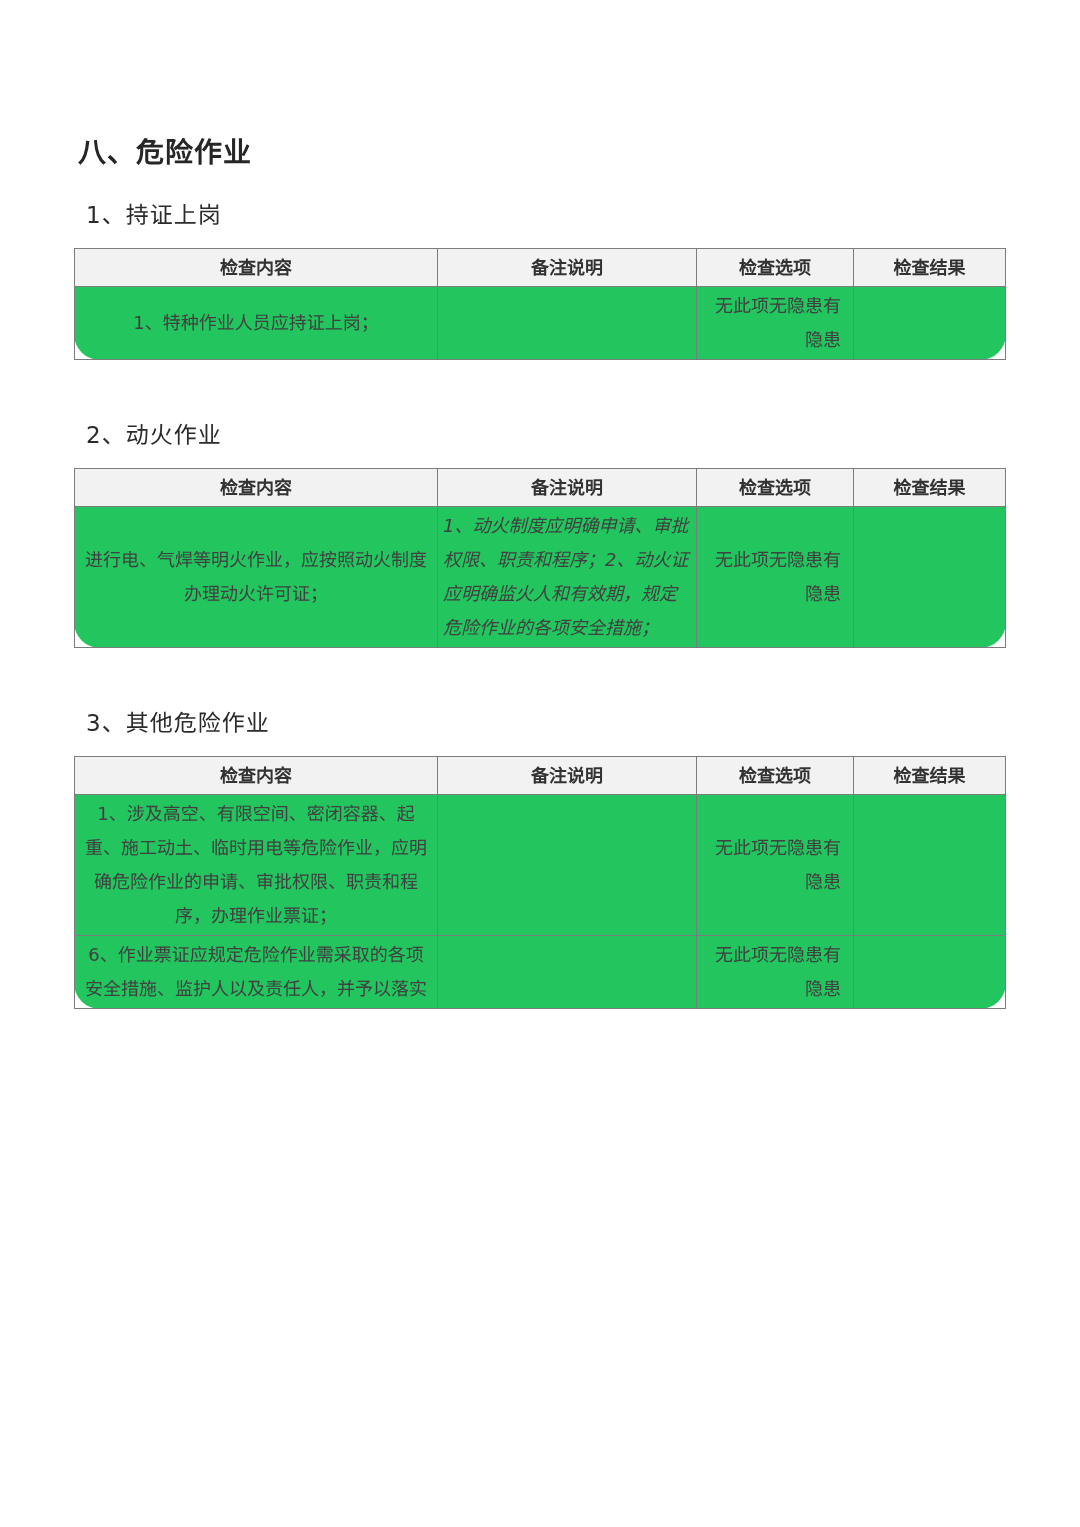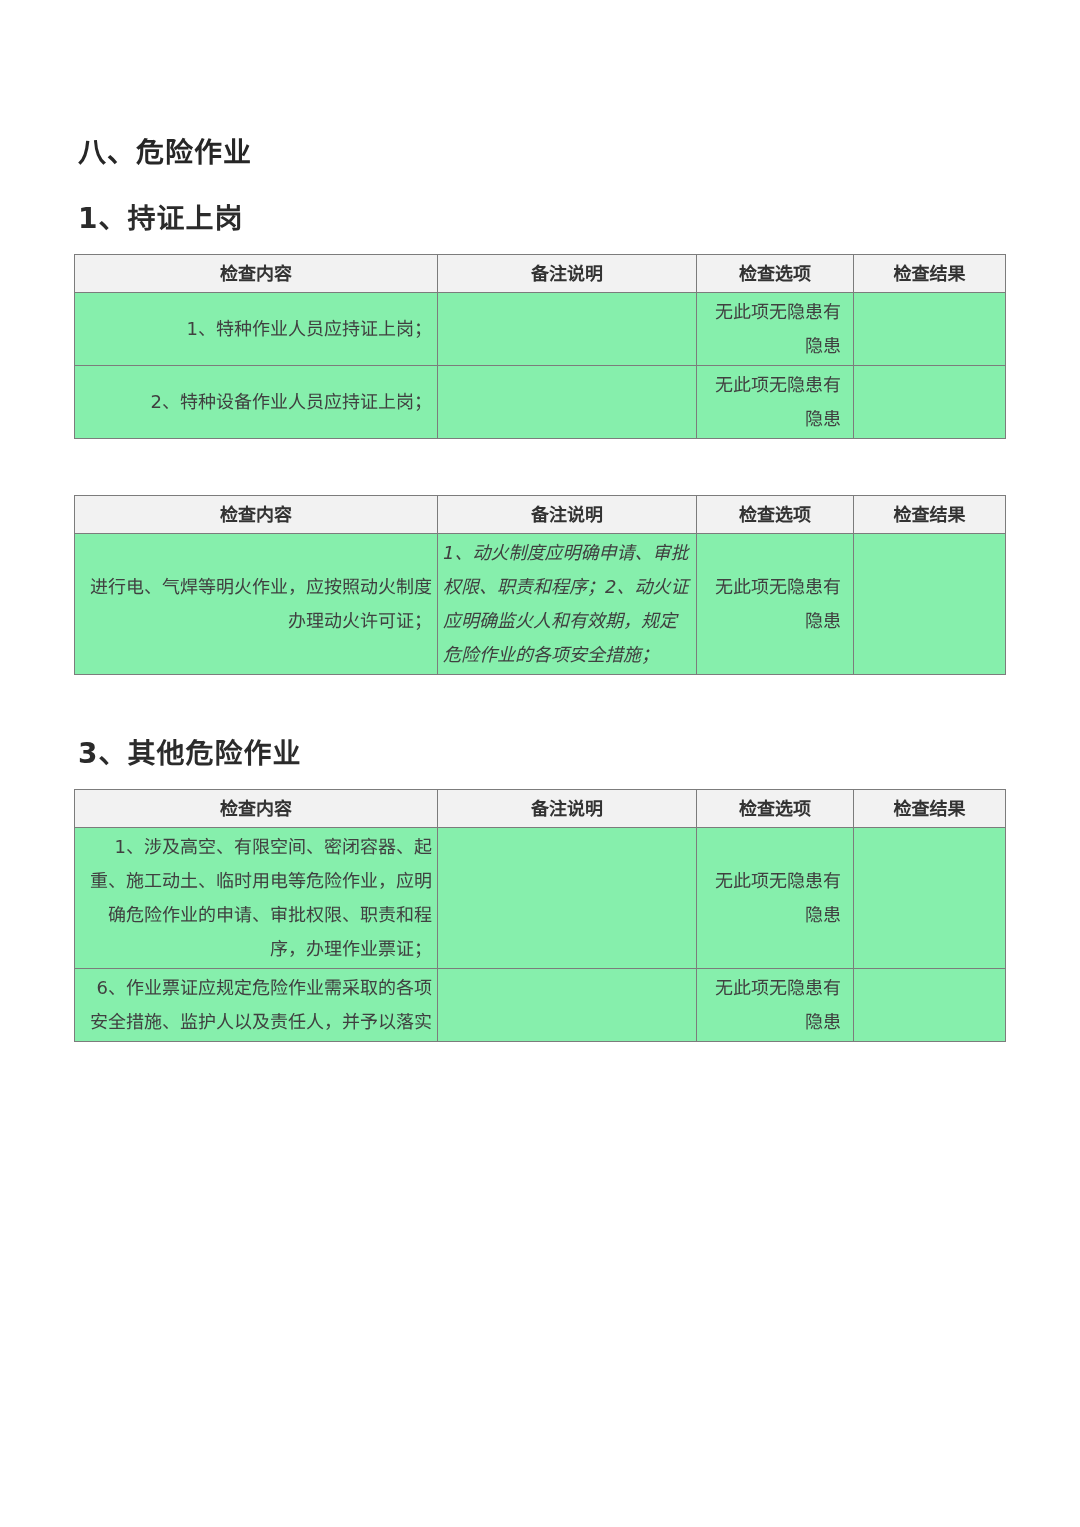--- a/index.html
+++ b/index.html
@@ -19,52 +19,53 @@
     overflow: hidden;
   }
   .doc-title {
     font-size: 28px;
     font-weight: bold;
     color: #262626;
     margin: 0 0 26px 0;
     letter-spacing: 1px;
   }
   .section-heading {
-    font-size: 28px;
-    font-weight: bold;
+    font-size: 23px;
+    font-weight: normal;
     color: #2b2b2b;
-    margin: 0 0 18px 0;
+    margin: 0 0 18px 8px;
     letter-spacing: 1px;
   }
   table.check-table {
     width: 931px;
     border-collapse: collapse;
     table-layout: fixed;
     margin: 0 0 56px -4px;
-    background: #86efac;
+    background: #22c55e;
+    border-radius: 26px;
   }
   table.check-table th,
   table.check-table td {
     border: 1px solid #7c7c7c;
     font-size: 18px;
     line-height: 34px;
     color: #404040;
     vertical-align: middle;
     box-sizing: border-box;
     word-break: break-all;
   }
   table.check-table th {
     background: #f2f2f2;
     font-weight: bold;
     color: #333333;
     text-align: center;
     height: 38px;
     padding: 0 4px;
   }
-  td.cell-content { text-align: right; padding: 2px 5px; }
+  td.cell-content { text-align: center; padding: 2px 5px; }
   td.cell-remark  { text-align: left; padding: 2px 5px; font-style: italic; }
   td.cell-options { text-align: right; padding: 2px 12px; }
   td.cell-result  { text-align: center; padding: 2px 4px; }
   tr.h69  { height: 69px; }
   tr.h134 { height: 134px; }
   tr.h136 { height: 136px; }
 </style>
 </head>
 <body>
 
@@ -88,29 +89,24 @@
         <th>检查结果</th>
       </tr>
     </thead>
     <tbody>
       <tr class="h69">
         <td class="cell-content">1、特种作业人员应持证上岗；</td>
         <td class="cell-remark"></td>
         <td class="cell-options">无此项无隐患有隐患</td>
         <td class="cell-result"></td>
       </tr>
-      <tr class="h69">
-        <td class="cell-content">2、特种设备作业人员应持证上岗；</td>
-        <td class="cell-remark"></td>
-        <td class="cell-options">无此项无隐患有隐患</td>
-        <td class="cell-result"></td>
-      </tr>
     </tbody>
   </table>
 
+  <h2 class="section-heading">2、动火作业</h2>
   <table class="check-table">
     <colgroup>
       <col style="width:363px">
         <col style="width:259px">
         <col style="width:157px">
         <col style="width:152px">
     </colgroup>
     <thead>
       <tr>
         <th>检查内容</th>

